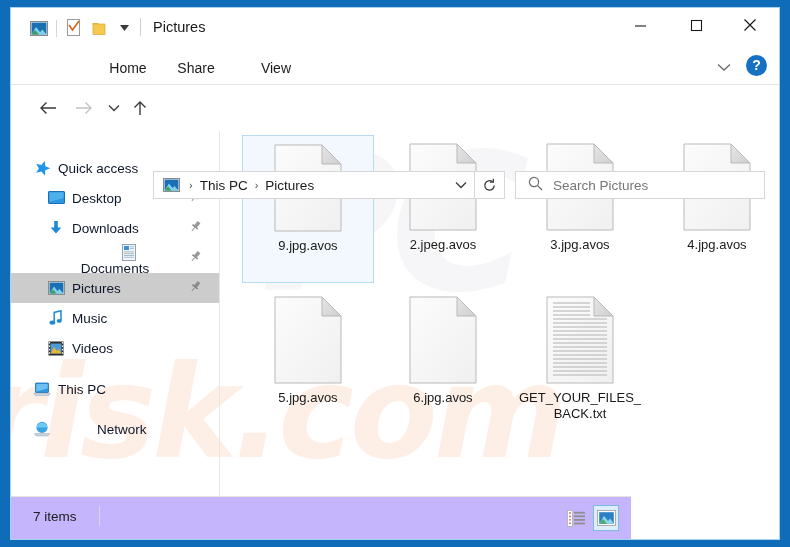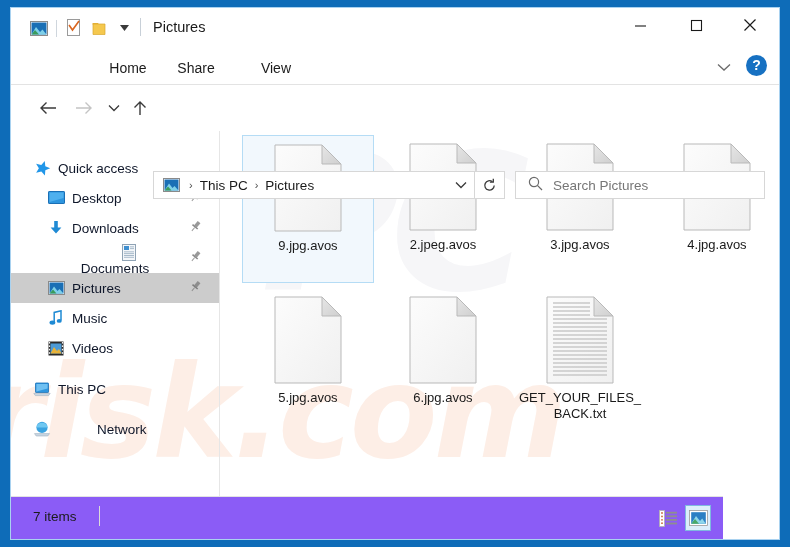--- a/index.html
+++ b/index.html
@@ -304,23 +304,23 @@
     color: #1a1a1a;
     line-height: 16px;
     word-wrap: break-word;
     padding: 0 2px;
   }
 
   
   #statusbar {
     position: absolute;
     left: 0; bottom: 0;
-    width: 712px; height: 42px;
+    width: 620px; height: 42px;
     border-top: 1px solid #e3e3e3;
-    background: #8b5cf6;
+    background: #c4b5fd;
     z-index: 3;
   }
   #status-count {
     position: absolute;
     left: 22px; top: 12px;
     font-size: 13.5px;
     color: #1a1a1a;
   }
   #status-vsep {
     position: absolute;

